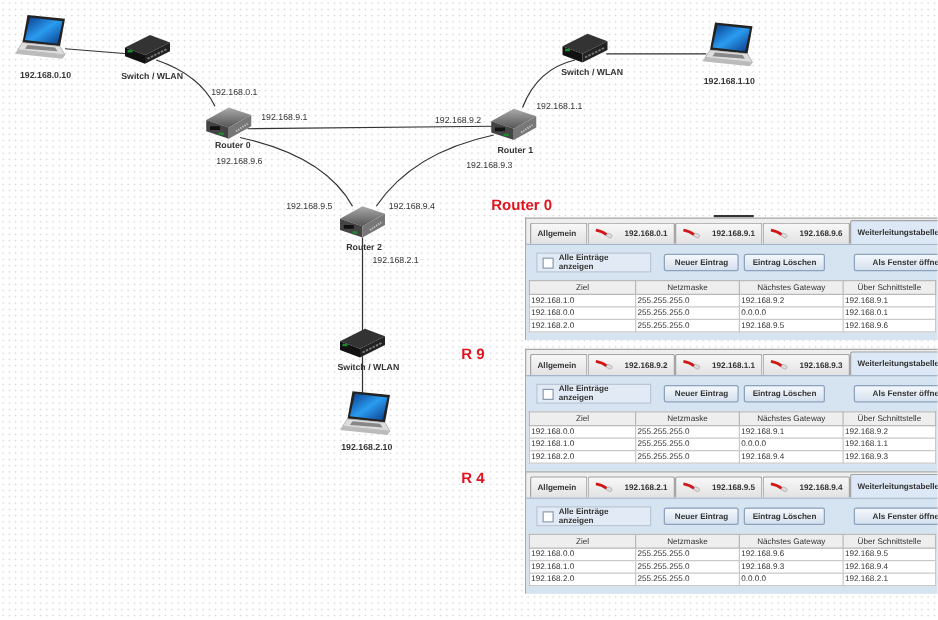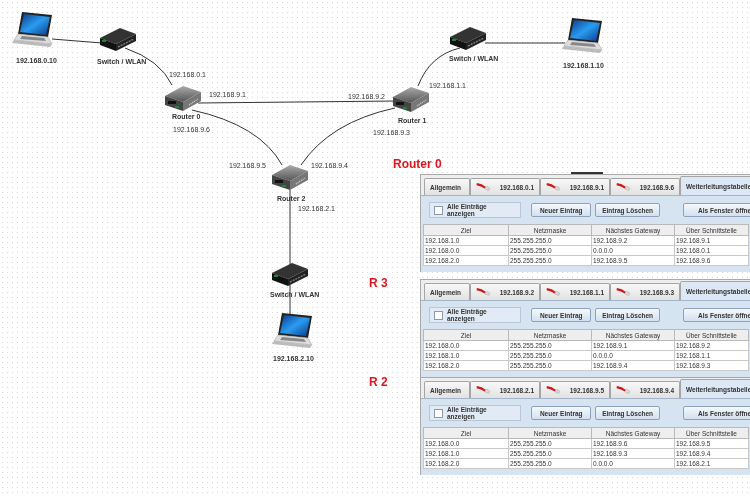--- a/index.html
+++ b/index.html
@@ -120,22 +120,22 @@
 <div class="ip-label" style="left:209px;top:91px;">192.168.9.1</div>
 <div class="ip-label" style="left:173px;top:126px;">192.168.9.6</div>
 <div class="ip-label" style="left:348px;top:93px;">192.168.9.2</div>
 <div class="ip-label" style="left:429px;top:82px;">192.168.1.1</div>
 <div class="ip-label" style="left:373px;top:129px;">192.168.9.3</div>
 <div class="ip-label" style="left:229px;top:162px;">192.168.9.5</div>
 <div class="ip-label" style="left:311px;top:162px;">192.168.9.4</div>
 <div class="ip-label" style="left:298px;top:205px;">192.168.2.1</div>
 
 <div class="section-label" style="left:393px;top:157px;">Router 0</div>
-<div class="section-label" style="left:369px;top:276px;">R 3</div>
-<div class="section-label" style="left:369px;top:375px;">R 2</div>
+<div class="section-label" style="left:369px;top:276px;">R 9</div>
+<div class="section-label" style="left:369px;top:375px;">R 4</div>
 <div class="dash-under" style="left:571px;top:172px;width:32px;"></div>
 
 <div class="panel" style="top:174px;">
   <div class="tabs">
     <div class="tab" style="width:46px;">
         <span>Allgemein</span>
       </div>
     <div class="tab" style="width:70px;">
         <svg class="cable" viewBox="0 0 22 12">
           <path d="M1,2 Q8,3 13,7" stroke="#d01818" stroke-width="3" fill="none"></path>

